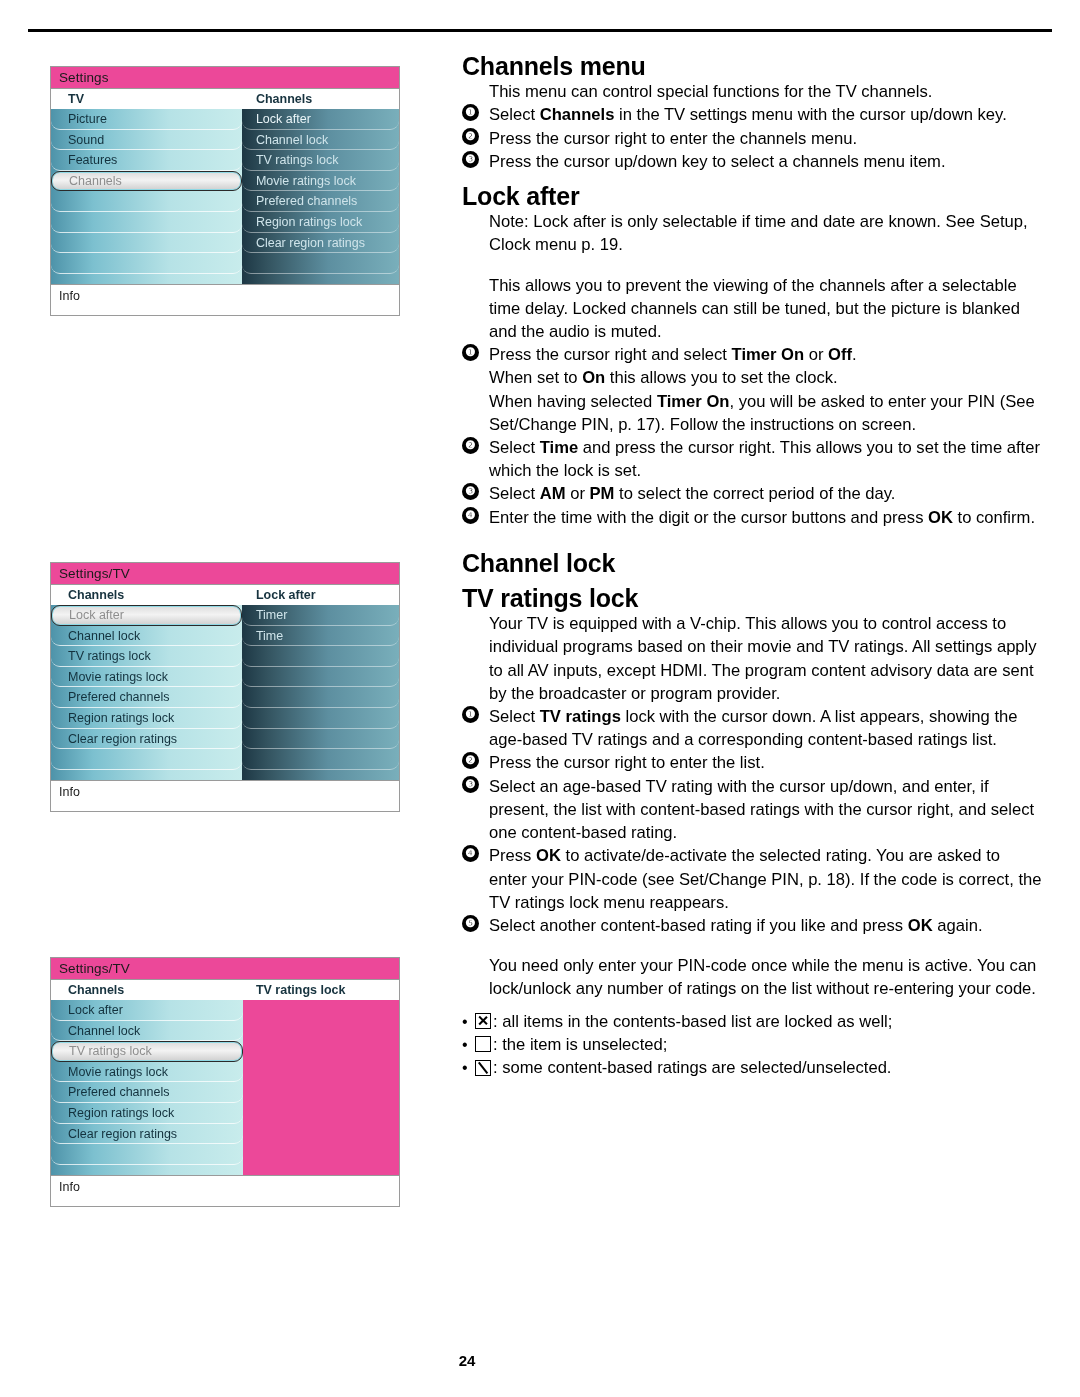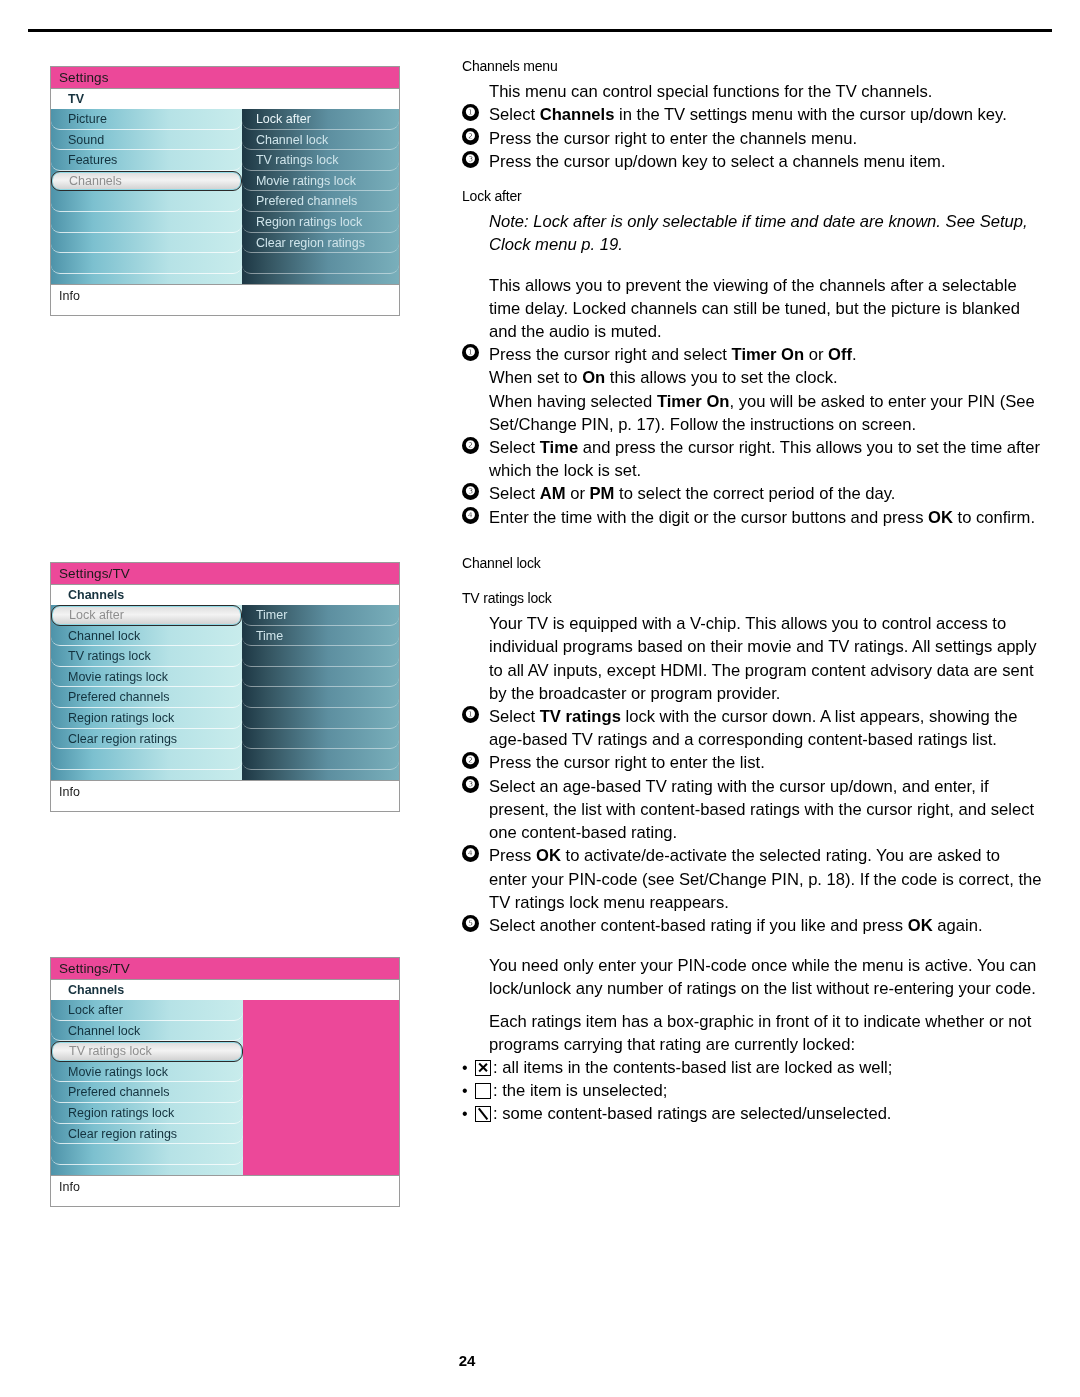--- a/index.html
+++ b/index.html
@@ -58,21 +58,20 @@
   }
   .tvmenu-body {
     position: relative;
     display: flex;
     height: 175px;
   }
   .tvmenu-colhdrs {
     display: flex;
     height: 20px;
     background: #ffffff;
-    flex-direction: column;
   }
   .colhdr {
     font-size: 12.5px;
     color: #17333f;
     font-weight: 600;
     padding-left: 17px;
     box-sizing: border-box;
     line-height: 20px;
   }
   .colhdr.left { width: 192px; }
@@ -161,35 +160,34 @@
     position: absolute;
     left: 462px;
     top: 55px;
     width: 580px;
     font-size: 16.6px;
     line-height: 23.2px;
     color: #000;
   }
 
   h2.sec {
-    font-size: 14px;
-    font-weight: normal;
+    font-size: 25px;
+    font-weight: bold;
     margin: 0 0 2px 0;
     letter-spacing: -0.2px;
   }
   h2.sec.sub {
     margin-top: 12px;
   }
 
   .para {
     margin: 0 0 0 27px;
     text-indent: 0;
   }
   .para.note {
-    font-style: italic;
     margin-left: 27px;
   }
 
   .steps { margin: 0; padding: 0; list-style: none; }
   .step {
     position: relative;
     padding-left: 27px;
     margin: 0;
   }
   .step .num {
@@ -445,21 +443,20 @@
         <span class="num">❺</span><span>Select another content-based rating if you like and press </span><b>OK</b><span> again.</span>
       </li>
     </ul>
 
     <div class="spacer-md"></div>
 
     <div class="para">You need only enter your PIN-code once while the menu is active. You can lock/unlock any number of ratings on the list without re-entering your code.</div>
 
     <div class="spacer-sm"></div>
 
-    <div class="para">Each ratings item has a box-graphic in front of it to indicate whether or not programs carrying that rating are currently locked:</div>
 
     <ul class="boxlist">
       <li class="boxitem">
         <span class="dot">•</span>
           <span class="glyphbox x"></span>
           <span>: all items in the contents-based list are locked as well;</span>
       </li>
       <li class="boxitem">
         <span class="dot">•</span>
           <span class="glyphbox"></span>

